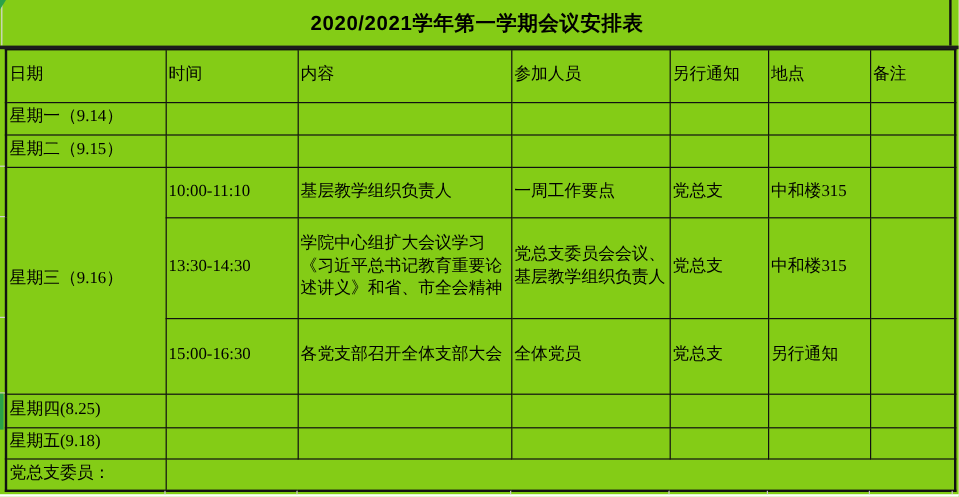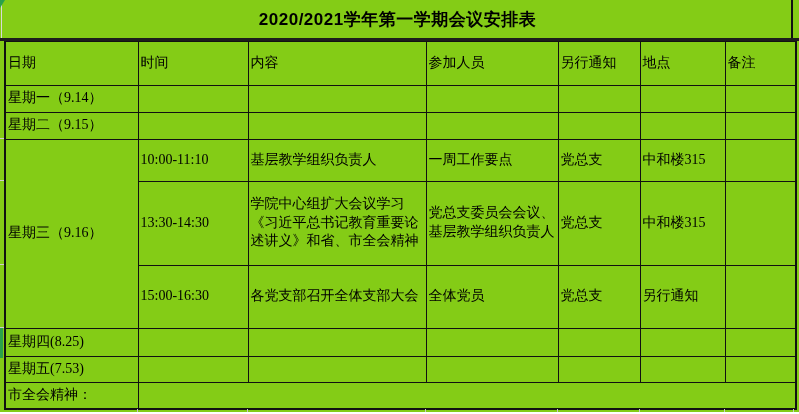--- a/index.html
+++ b/index.html
@@ -154,31 +154,31 @@
       <td class="date-cell">星期四(8.25)</td>
       <td></td>
       <td></td>
       <td></td>
       <td></td>
       <td></td>
       <td></td>
     </tr>
 
     <tr class="h-fri">
-      <td class="date-cell">星期五(7.53)</td>
+      <td class="date-cell">星期五(9.18)</td>
       <td></td>
       <td></td>
       <td></td>
       <td></td>
       <td></td>
       <td></td>
     </tr>
 
     <tr class="h-week">
-      <td class="date-cell">市全会精神：</td>
+      <td class="date-cell">党总支委员：</td>
       <td colspan="6"></td>
     </tr>
   </tbody>
     </table>
 
   <div class="corner-triangle"></div>
   <div class="selection-bar"></div>
 
   <div class="margin-tick" style="top:138px"></div>
   <div class="margin-tick" style="top:180px"></div>

